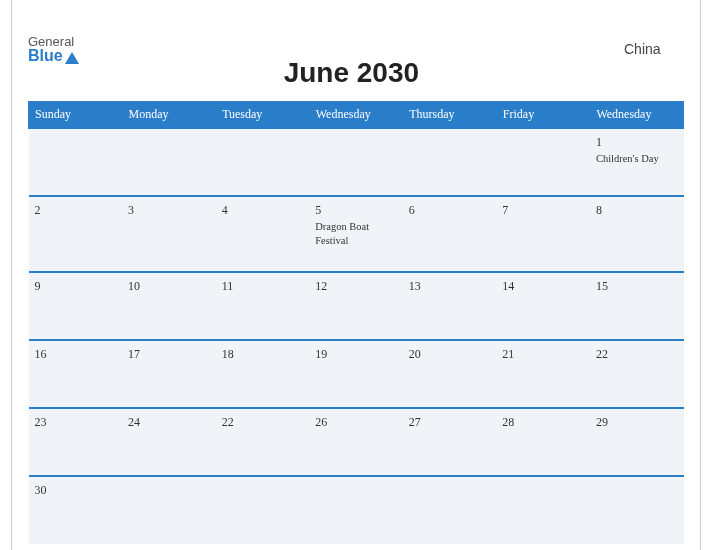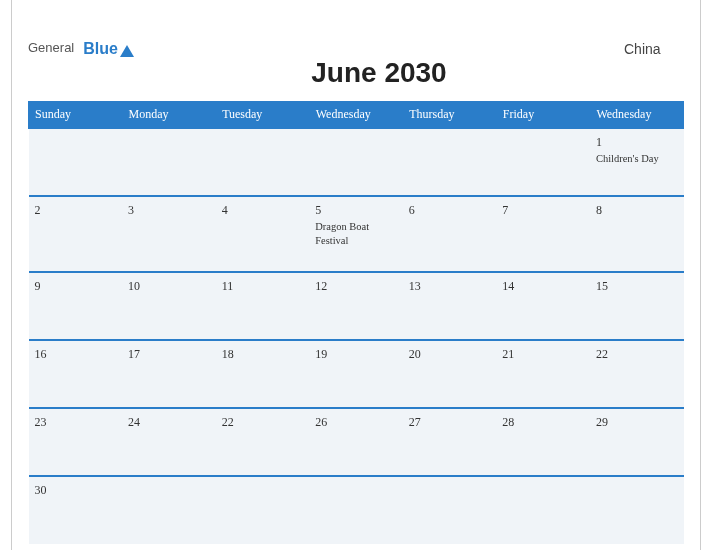--- a/index.html
+++ b/index.html
@@ -19,33 +19,32 @@
       padding: 16px 16px 12px;
     }
     .calendar-header {
       display: flex;
       align-items: center;
       justify-content: space-between;
       margin-bottom: 12px;
     }
     .logo {
       display: flex;
-      flex-direction: row;
+      flex-direction: column;
       line-height: 1;
     }
     .logo-general {
       font-size: 13px;
       color: #555;
       font-weight: normal;
     }
     .logo-blue {
       font-size: 16px;
       font-weight: bold;
       color: #2a7dc9;
-      margin-left: 9px;
     }
     .logo-triangle {
       display: inline-block;
       width: 0;
       height: 0;
       border-left: 7px solid transparent;
       border-right: 7px solid transparent;
       border-bottom: 12px solid #2a7dc9;
       margin-left: 2px;
       vertical-align: middle;

